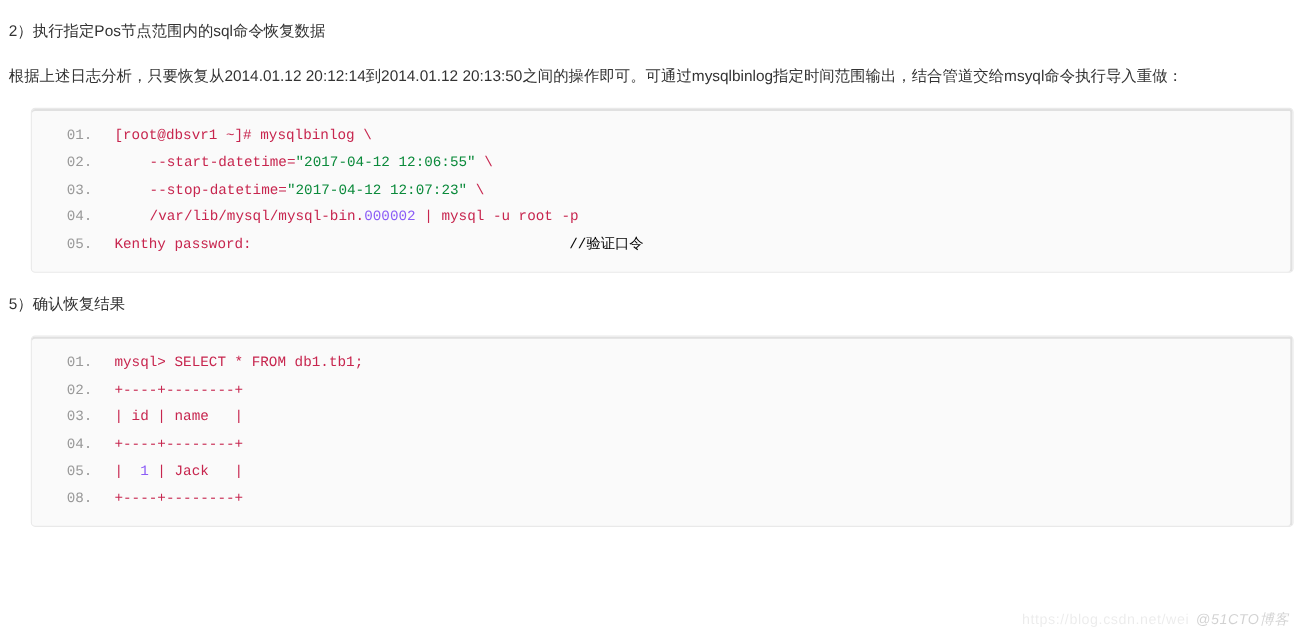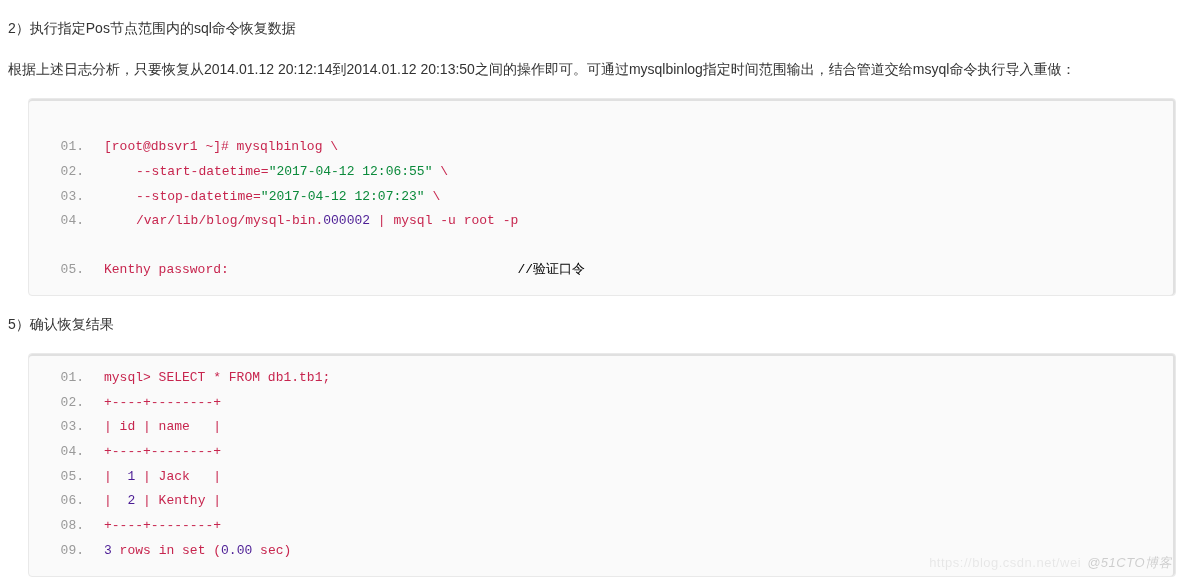--- a/index.html
+++ b/index.html
@@ -37,24 +37,24 @@
     text-align: right;
     color: #999;
     padding-right: 20px;
     user-select: none;
     flex: 0 0 auto;
   }
   .code {
     white-space: pre;
     flex: 1;
   }
-  .c-indent1 { padding-left: 0; margin-top: 24px; }
+  .c-indent1 { padding-left: 0; }
   .c-indent2 { padding-left: 32px; }
   .kw-red { color: #c7254e; }
-  .kw-num { color: #4c1d95; }
+  .kw-num { color: #8b5cf6; }
   .kw-str { color: #0b8a3b; }
   .kw-magenta { color: #c7254e; }
   .comment-orange { color: #000000; }
   .watermark {
     position: fixed;
     right: 12px;
     bottom: 6px;
     color: rgba(0,0,0,0.18);
     font-size: 13px;
     letter-spacing: 0.5px;
@@ -77,21 +77,21 @@
   <div class="code-line">
     <span class="lineno">02.</span>
     <span class="code c-indent2"><span class="kw-red">--start-datetime=</span><span class="kw-str">"2017-04-12 12:06:55"</span><span class="kw-red"> \</span></span>
   </div>
   <div class="code-line">
     <span class="lineno">03.</span>
     <span class="code c-indent2"><span class="kw-red">--stop-datetime=</span><span class="kw-str">"2017-04-12 12:07:23"</span><span class="kw-red"> \</span></span>
   </div>
   <div class="code-line">
     <span class="lineno">04.</span>
-    <span class="code c-indent2"><span class="kw-red">/</span><span class="kw-red">var</span><span class="kw-red">/lib/blog/mysql-bin.</span><span class="kw-num">000002</span><span class="kw-red"> | mysql -u root -p</span></span>
+    <span class="code c-indent2"><span class="kw-red">/</span><span class="kw-red">var</span><span class="kw-red">/lib/mysql/mysql-bin.</span><span class="kw-num">000002</span><span class="kw-red"> | mysql -u root -p</span></span>
   </div>
   <div class="code-line">
     <span class="lineno">05.</span>
     <span class="code c-indent1"><span class="kw-red">Kenthy password:</span><span>                                     </span><span class="comment-orange">//验证口令</span></span>
   </div>
 </div>
 
 <div class="para">5）确认恢复结果</div>
 
 <div class="code-block">
@@ -109,28 +109,20 @@
   </div>
   <div class="code-line">
     <span class="lineno">04.</span>
     <span class="code"><span class="kw-magenta">+----+--------+</span></span>
   </div>
   <div class="code-line">
     <span class="lineno">05.</span>
     <span class="code"><span class="kw-red">|  </span><span class="kw-num">1</span><span class="kw-red"> | Jack   |</span></span>
   </div>
   <div class="code-line">
-    <span class="lineno">06.</span>
-    <span class="code"><span class="kw-red">|  </span><span class="kw-num">2</span><span class="kw-red"> | Kenthy |</span></span>
-  </div>
-  <div class="code-line">
     <span class="lineno">08.</span>
     <span class="code"><span class="kw-magenta">+----+--------+</span></span>
-  </div>
-  <div class="code-line">
-    <span class="lineno">09.</span>
-    <span class="code"><span class="kw-num">3</span><span class="kw-red"> rows </span><span class="kw-red">in</span><span> </span><span class="kw-red">set</span><span class="kw-red"> (</span><span class="kw-num">0.00</span><span class="kw-red"> sec)</span></span>
   </div>
 </div>
 
 <div class="watermark">
   <span class="csdn">https://blog.csdn.net/wei</span><span>@51CTO博客</span>
 </div>
 
 </body></html>

